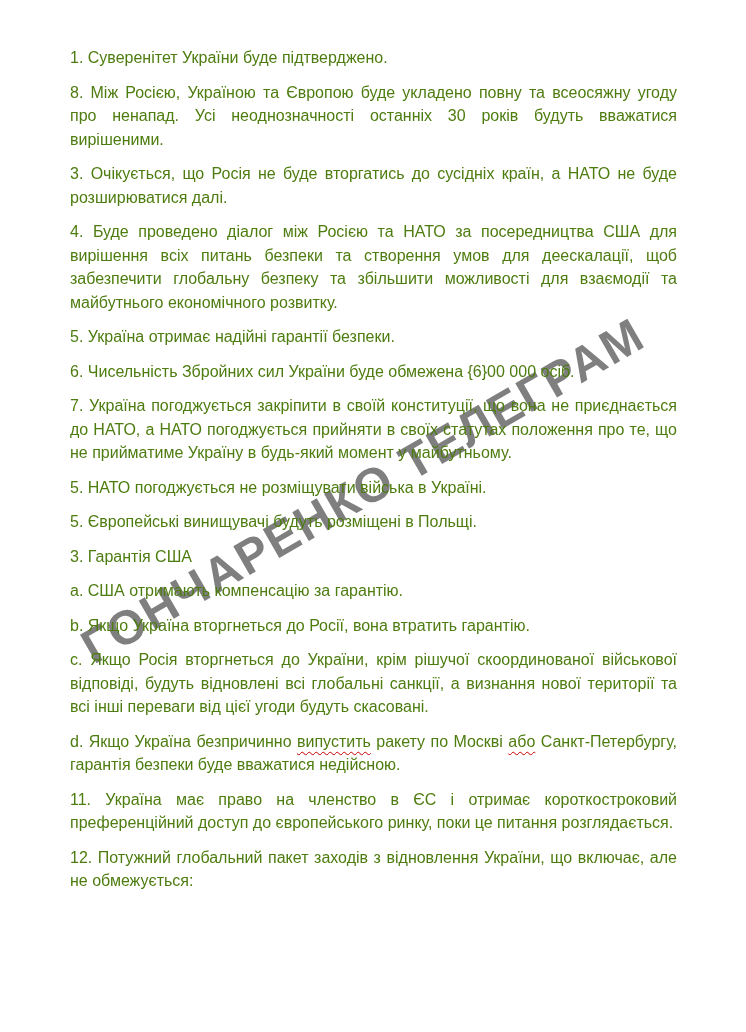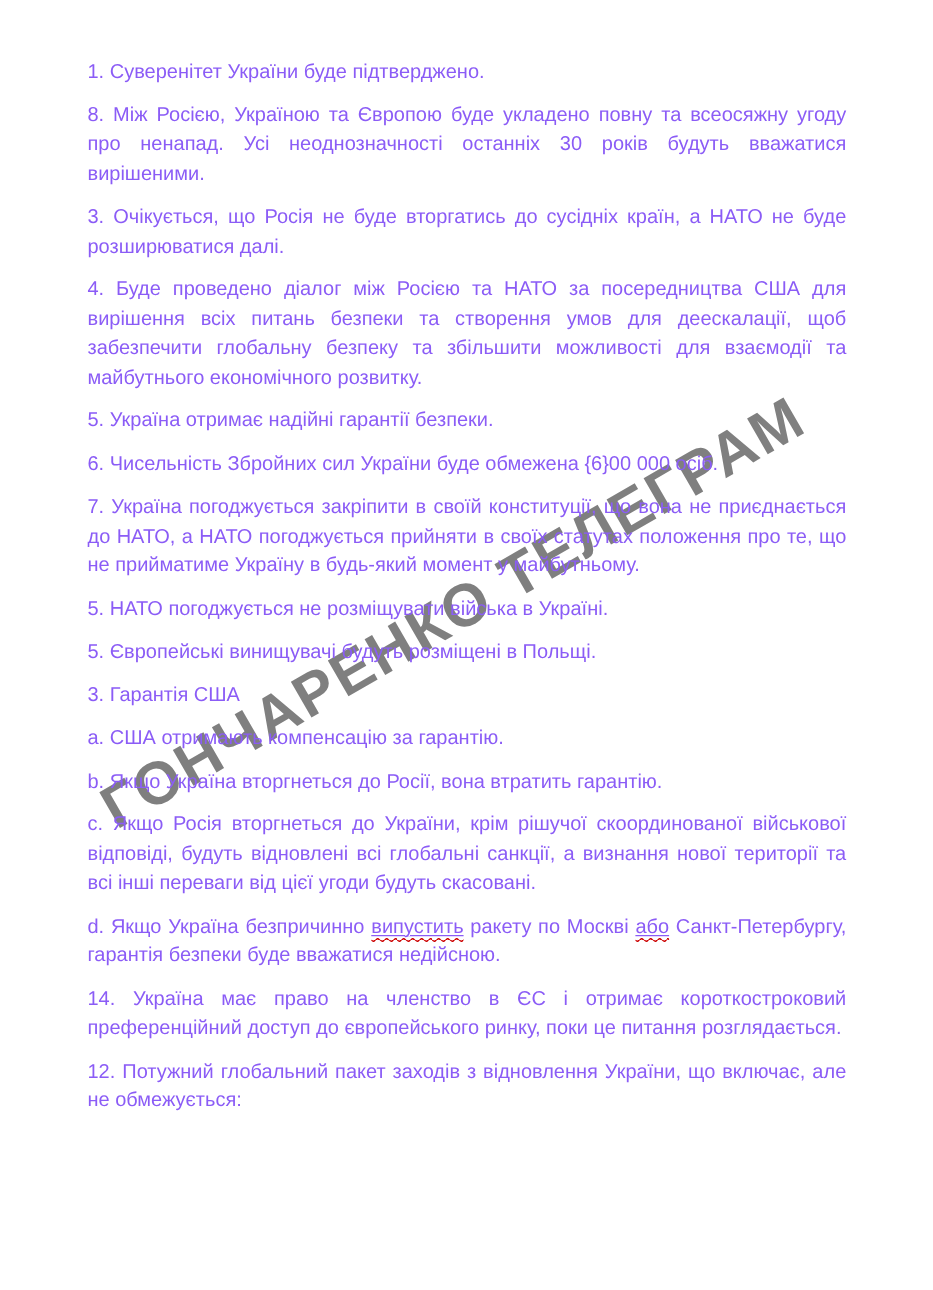--- a/index.html
+++ b/index.html
@@ -13,31 +13,30 @@
       font-family: "Liberation Sans", sans-serif;
     }
     .doc {
       position: absolute;
       top: 46px;
       left: 70px;
       width: 607px;
       z-index: 1;
       font-size: 16px;
       line-height: 23.5px;
-      color: #8b5cf6;
+      color: #4d7c0f;
       -webkit-font-smoothing: antialiased;
     }
     .para {
       margin: 0 0 11px 0;
       text-align: justify;
       text-justify: inter-word;
     }
     .para:last-child { margin-bottom: 0; }
     .u {
-      text-decoration: underline;
       text-decoration-thickness: 1px;
       text-underline-offset: 2px;
       margin-top: 48px;
     }
     .sq {
       text-decoration: underline wavy var(--spell-color, #cc0000);
       text-decoration-thickness: 1px;
       text-underline-offset: 4px;
     }
     .watermark {
@@ -73,16 +72,16 @@
       <p class="para">5. Україна отримає надійні гарантії безпеки.</p>
       <p class="para">6. Чисельність Збройних сил України буде обмежена {6}00 000 осіб.</p>
       <p class="para">7. Україна погоджується закріпити в своїй конституції, що вона не приєднається до НАТО, а НАТО погоджується прийняти в своїх статутах положення про те, що не прийматиме Україну в будь-який момент у майбутньому.</p>
       <p class="para">5. НАТО погоджується не розміщувати війська в Україні.</p>
       <p class="para">5. Європейські винищувачі будуть розміщені в Польщі.</p>
       <p class="para">3. Гарантія США</p>
       <p class="para">a. США отримають компенсацію за гарантію.</p>
       <p class="para">b. Якщо Україна вторгнеться до Росії, вона втратить гарантію.</p>
       <p class="para">c. Якщо Росія вторгнеться до України, крім рішучої скоординованої військової відповіді, будуть відновлені всі глобальні санкції, а визнання нової території та всі інші переваги від цієї угоди будуть скасовані.</p>
       <p class="para">d. Якщо Україна безпричинно <span class="u"><span class="sq">випустить</span></span> ракету по Москві <span class="u"><span class="sq">або</span></span> Санкт-Петербургу, гарантія безпеки буде вважатися недійсною.</p>
-      <p class="para">14. Україна має право на членство в ЄС і отримає короткостроковий преференційний доступ до європейського ринку, поки це питання розглядається.</p>
+      <p class="para">11. Україна має право на членство в ЄС і отримає короткостроковий преференційний доступ до європейського ринку, поки це питання розглядається.</p>
       <p class="para">12. Потужний глобальний пакет заходів з відновлення України, що включає, але не обмежується:</p>
     </div>
 </div>
 
 </body></html>

